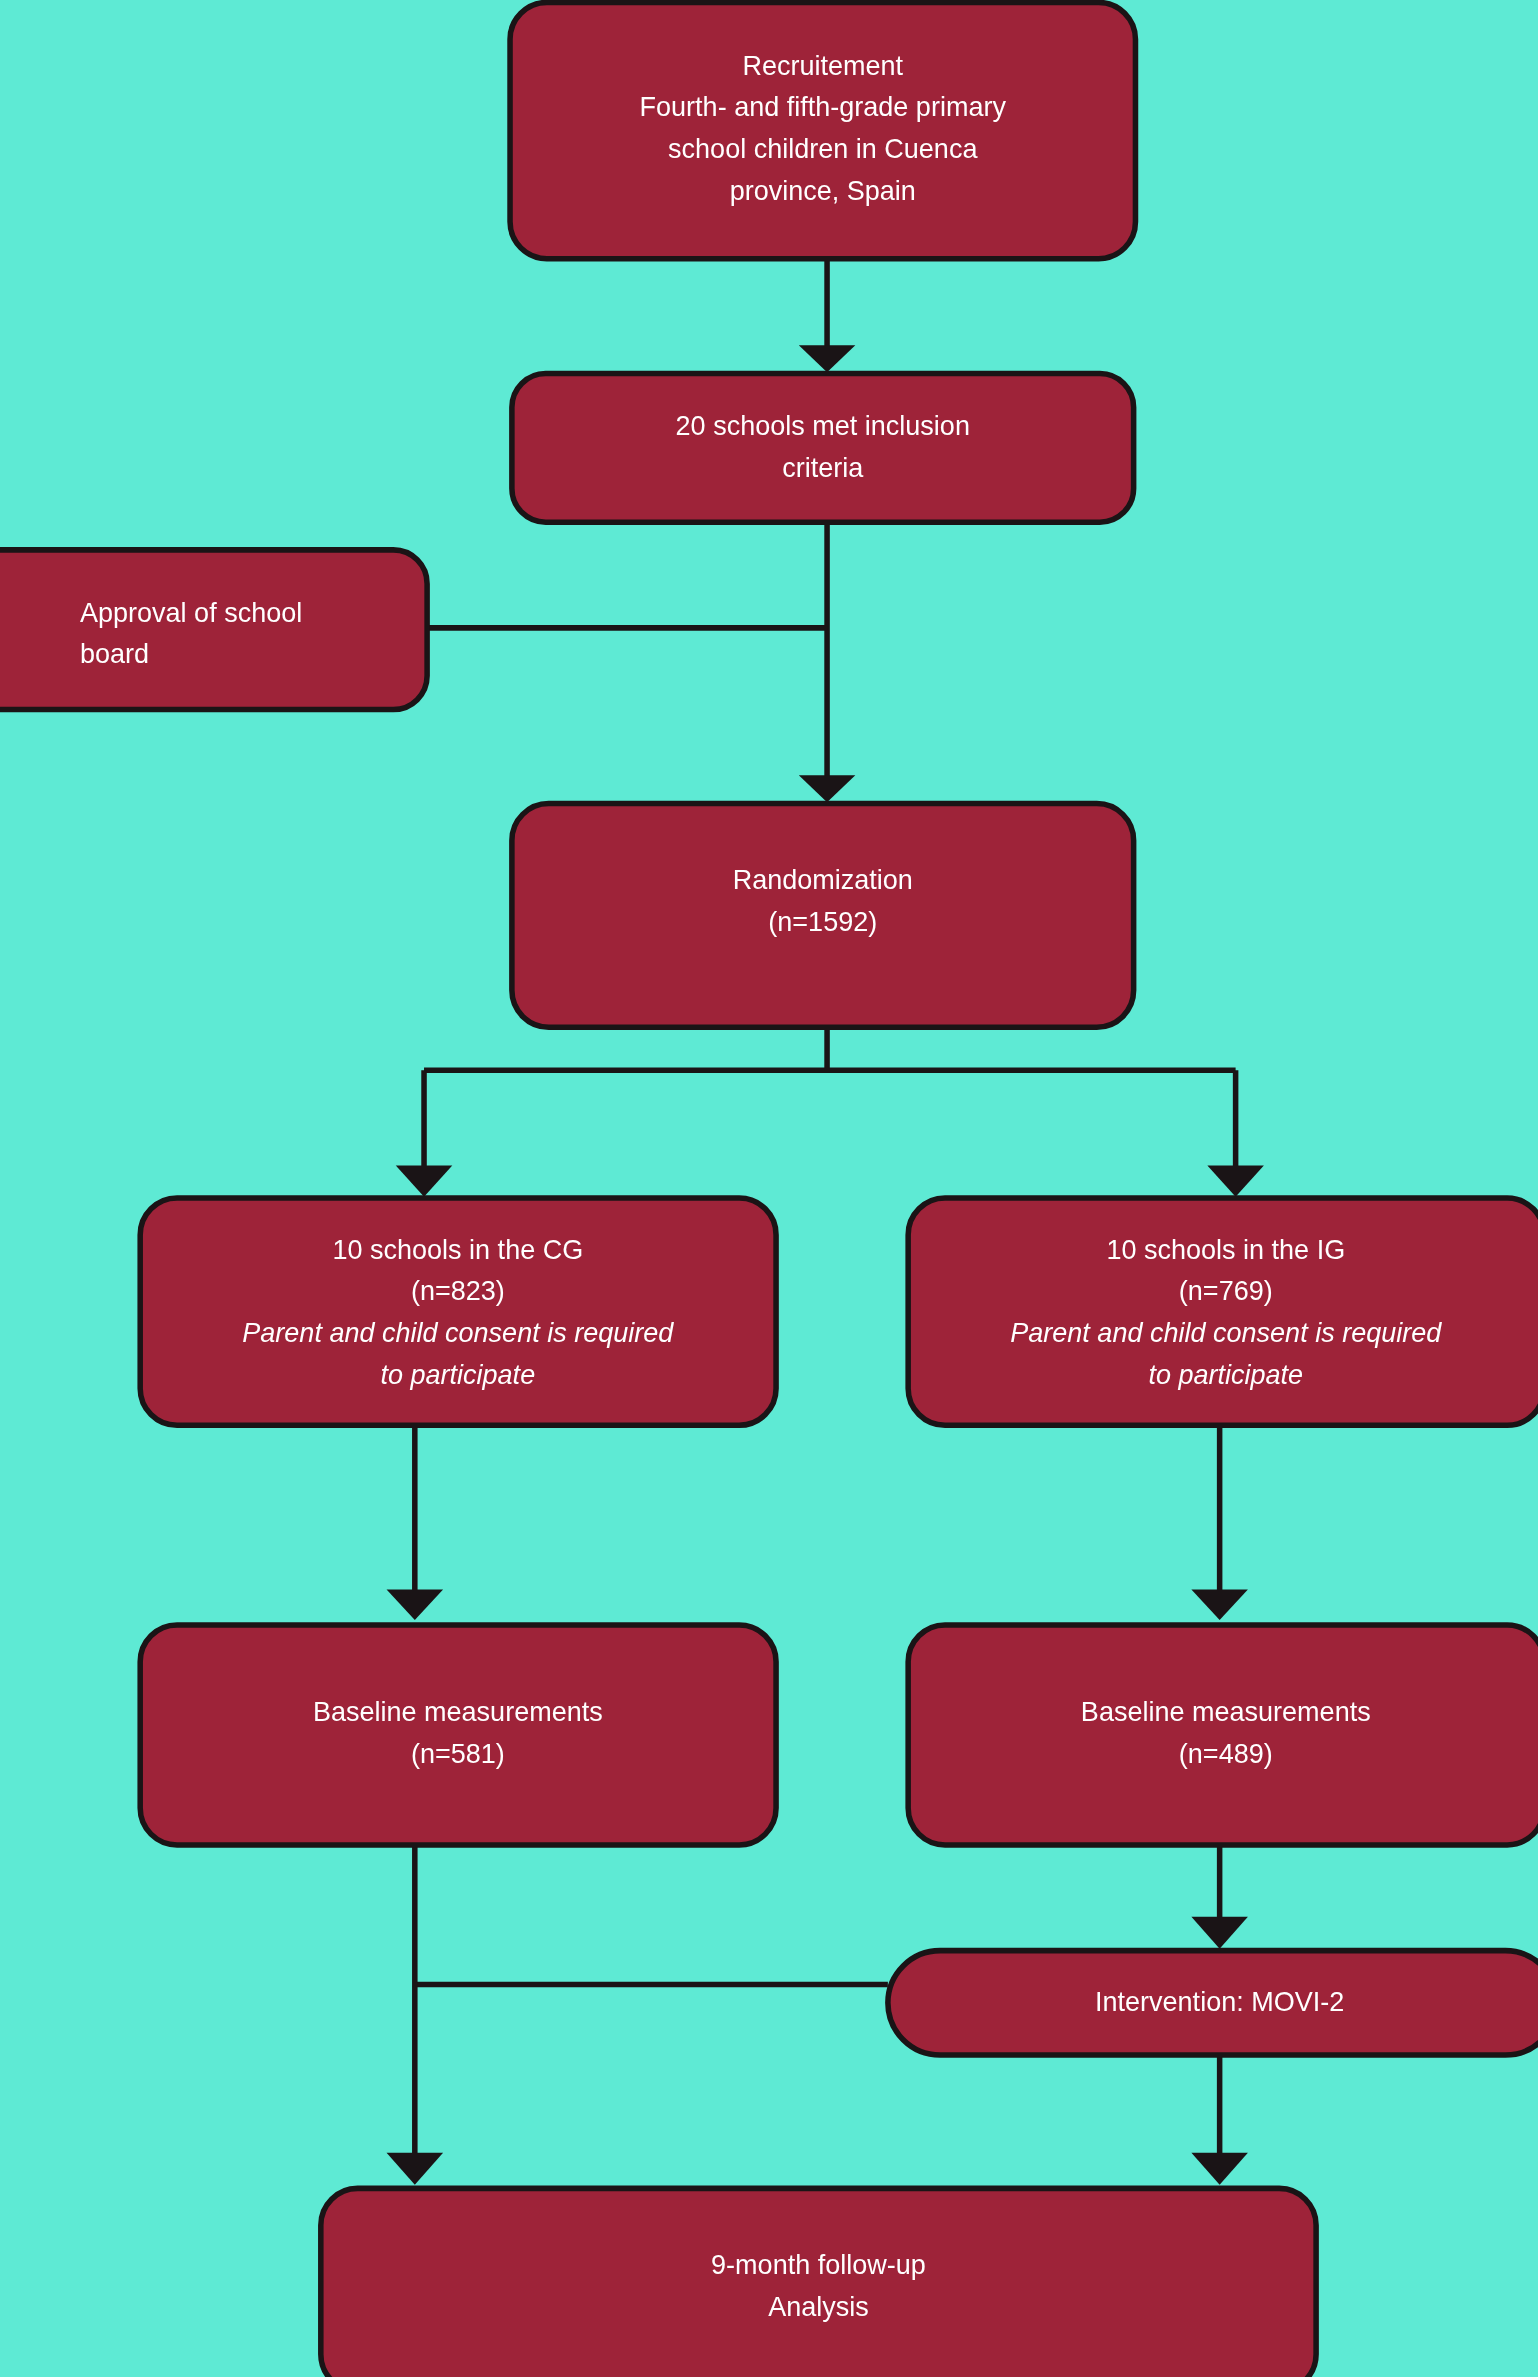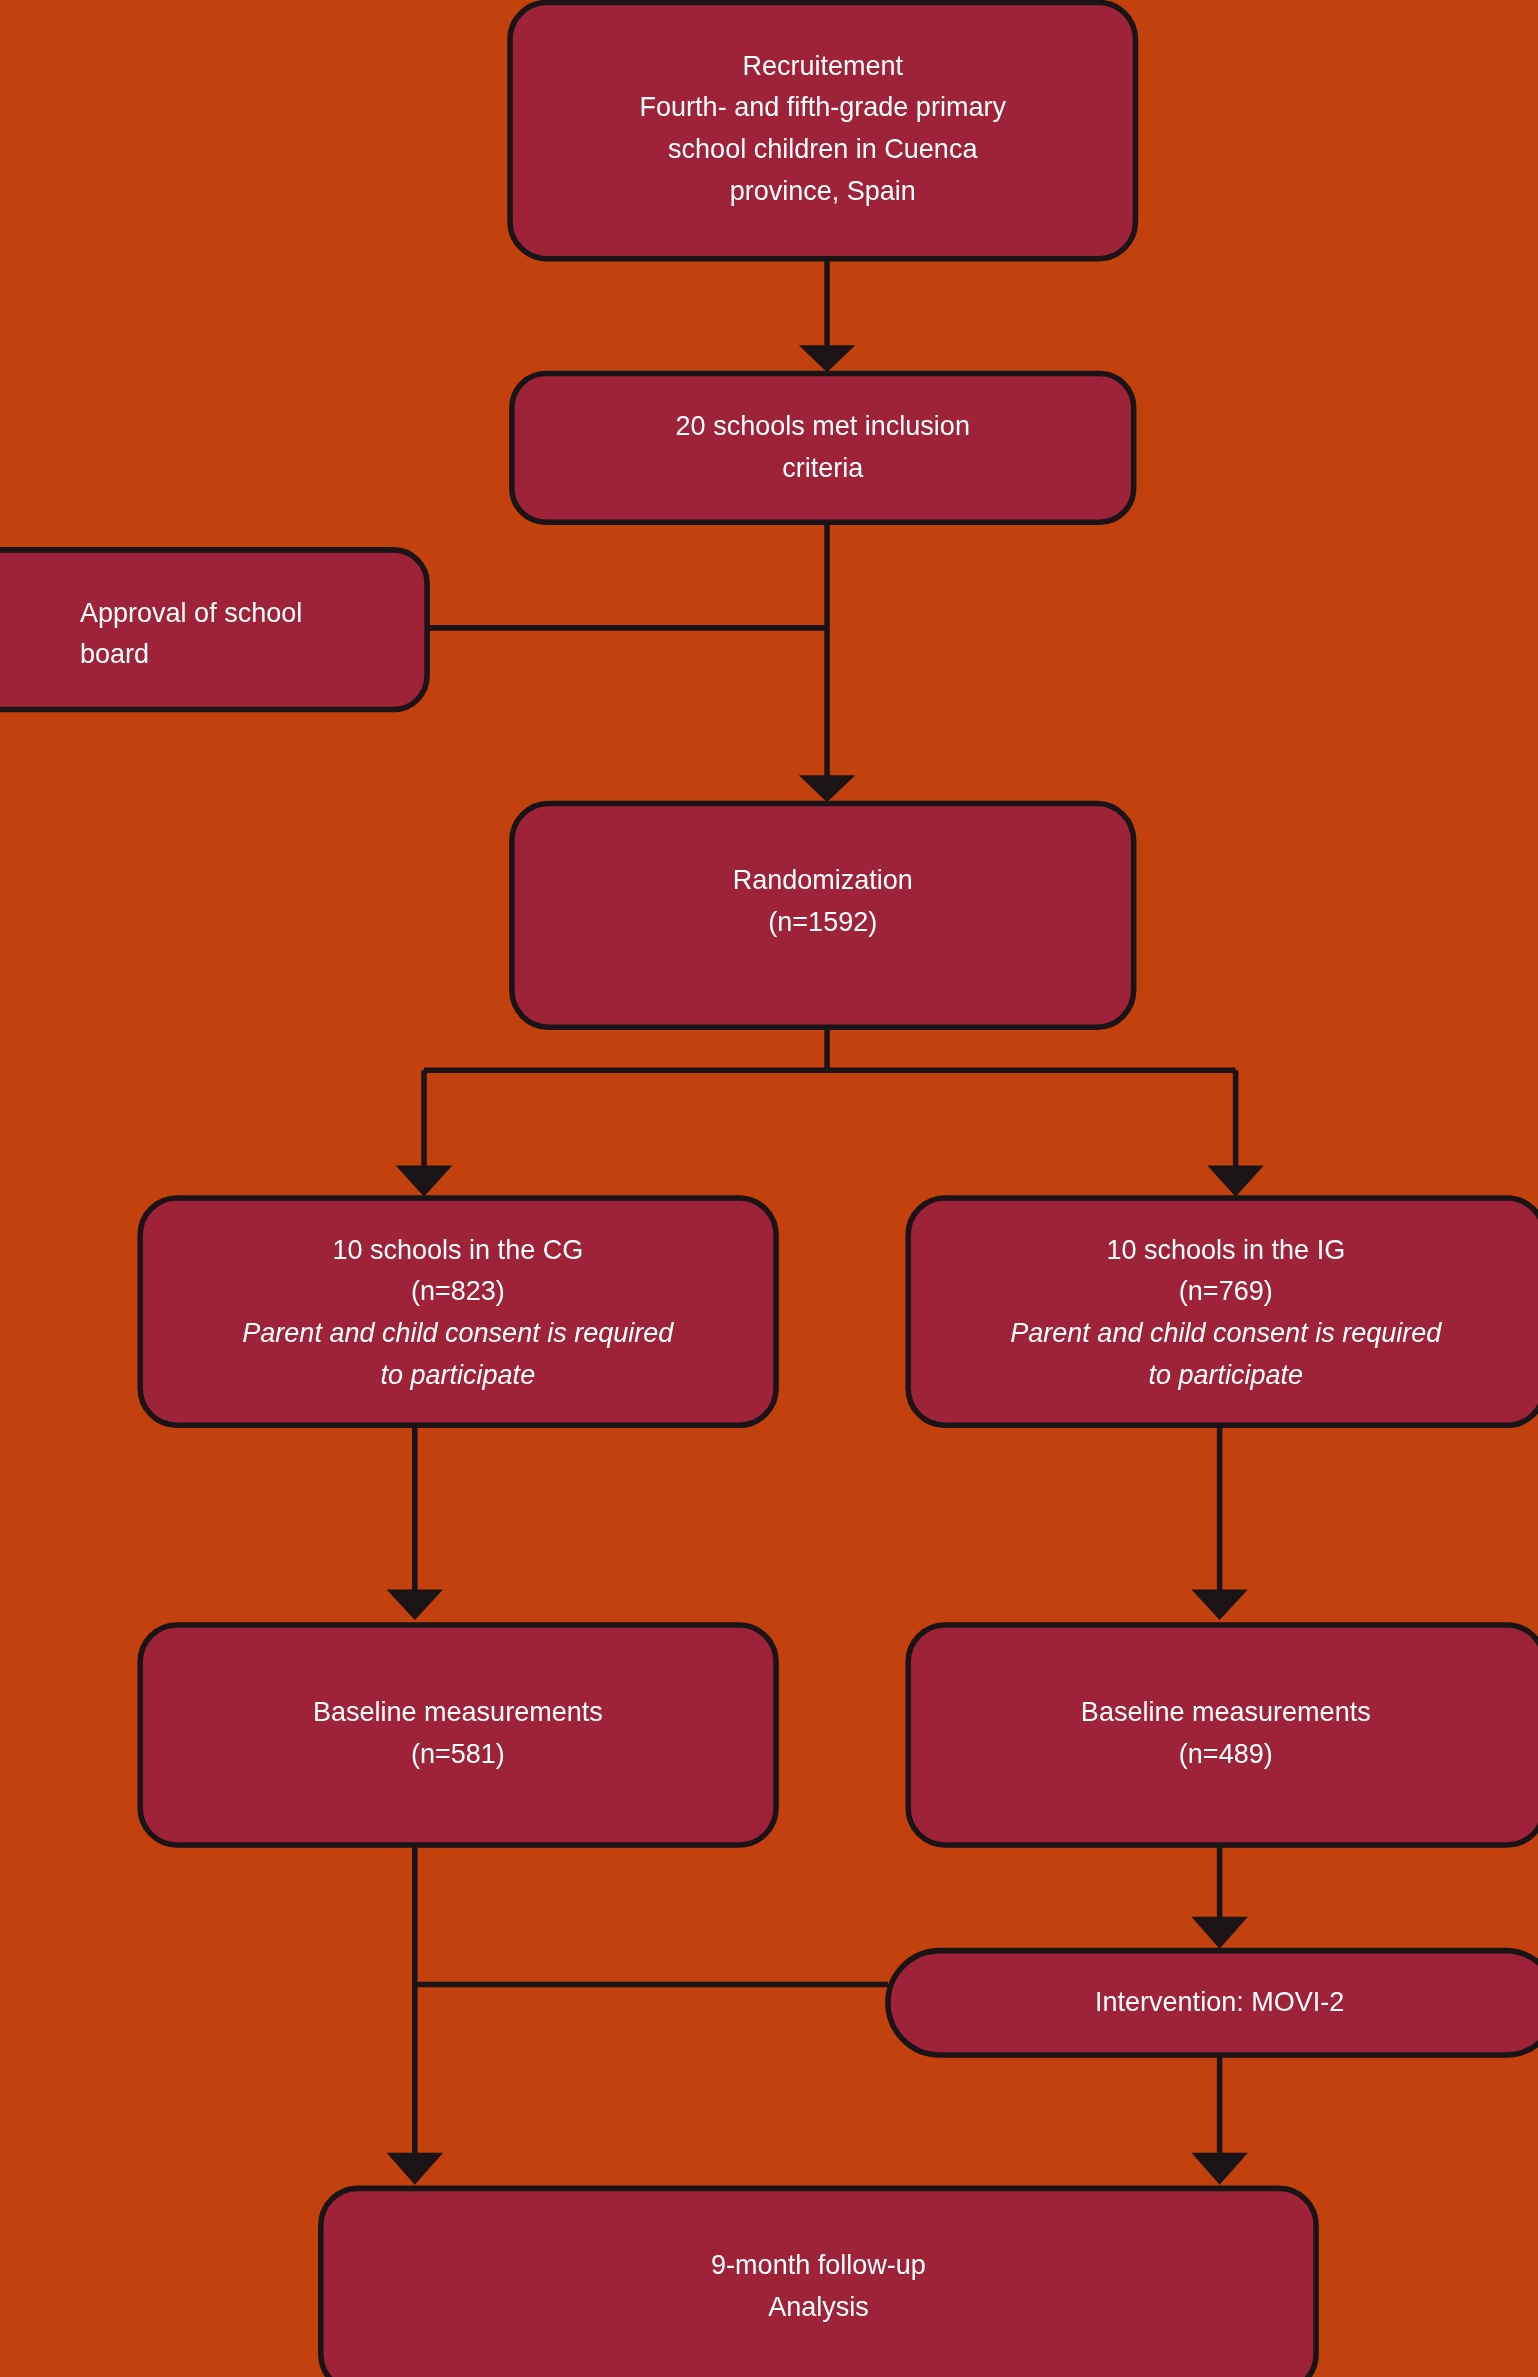--- a/index.html
+++ b/index.html
@@ -5,21 +5,21 @@
 <style>
   html, body {
     margin: 0;
     padding: 0;
     background: #ffffff;
   }
   #chart-root {
     position: relative;
     width: 1538px;
     height: 2377px;
-    background: #c2410c;
+    background: #5eead4;
     font-family: "Liberation Sans", sans-serif;
   }
   svg#flowchart {
     display: block;
     width: 1538px;
     height: 2377px;
   }
   .node-shape {
     fill: #9E2339;
     stroke: #1A1416;

